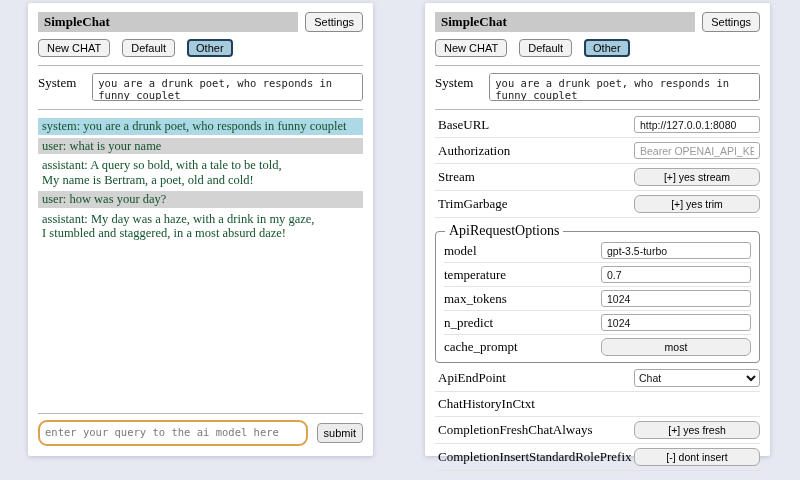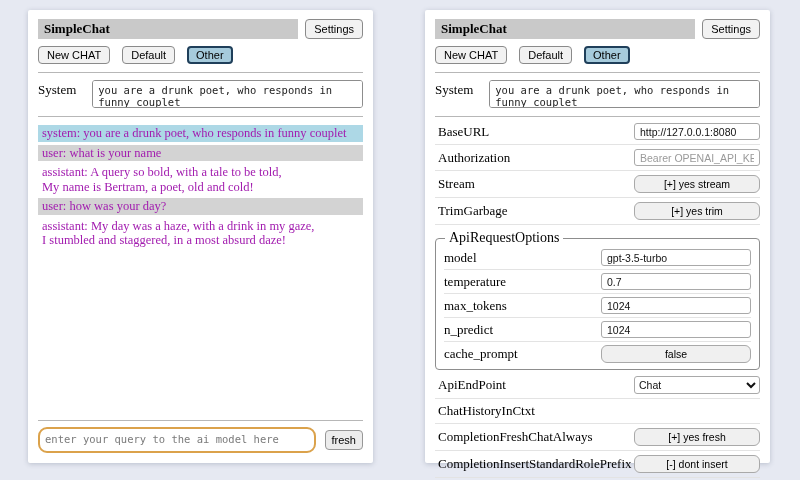--- a/index.html
+++ b/index.html
@@ -2,21 +2,21 @@
 <html><head>
 <meta charset="utf-8">
 <style>
   * { box-sizing: border-box; }
   html,body { margin:0; padding:0; }
   body {
     width:800px; height:480px; background:#e6e9f2; position:relative;
     font-family:"Liberation Serif", serif; overflow:hidden;
   }
   .panel {
-    position:absolute; top:10px; width:345px; height:453px; background:#ffffff;
+    position:absolute; top:3px; width:345px; height:453px; background:#ffffff;
     border-radius:2px; box-shadow:0 1px 5px rgba(60,70,100,0.25);
     padding:9px 10px 10px 10px; display:flex; flex-direction:column;
   }
   .panel.left  { left:28px; }
   .panel.right { left:425px; }
 
   .title-row { display:flex; gap:7px; align-items:stretch; }
   .title-bar {
     flex:1; background:#c9c9c9; font-weight:bold; font-size:13px;
     padding:2px 6px; color:#000;
@@ -34,21 +34,21 @@
 
   .system-row { display:flex; gap:16px; font-size:13px; margin-top:1px; }
   .system-row .lbl { padding-top:2px; }
   textarea.sysbox {
     flex:1; height:28px; resize:none; font-family:"DejaVu Sans Mono", monospace;
     font-size:10.5px; color:#222; border:1px solid #8d8d8d; border-radius:3px;
     padding:3px 5px; outline:none;
   }
 
   .msgs { flex:1; overflow:hidden; margin-top:2px; }
-  .msg { font-size:12.5px; line-height:14.5px; padding:1px 4px; margin-bottom:3px; color:#a21caf; }
+  .msg { font-size:12.5px; line-height:14.5px; padding:1px 4px; margin-bottom:3px; color:#14532d; }
   .msg.sys { background:#add8e6; }
   .msg.usr { background:#d3d3d3; }
   .msg.ast { background:transparent; }
 
   .query-row { display:flex; gap:9px; margin-top:4px; align-items:center; }
   textarea.query {
     flex:1; height:26px; resize:none; font-family:"DejaVu Sans Mono", monospace;
     font-size:10.5px; color:#444; border-radius:9px; padding:4px 5px; outline:none;
   }
   textarea.query::placeholder { color:#7a7a7a; }
@@ -125,21 +125,21 @@
     <div class="msg ast">
       <div>assistant: My day was a haze, with a drink in my gaze,</div>
       <div>I stumbled and staggered, in a most absurd daze!</div>
     </div>
   </div>
 
   <hr class="sep" style="margin-bottom:2px;">
 
   <div class="query-row">
     <textarea class="query" spellcheck="false" placeholder="enter your query to the ai model here" style=""></textarea>
-    <button class="submit-btn">fresh</button>
+    <button class="submit-btn">submit</button>
   </div>
 </div>
 
 <div class="panel right">
   <div class="title-row">
     <div class="title-bar">SimpleChat</div>
     <button class="btn">Settings</button>
   </div>
 
   <div class="session-row">
@@ -188,21 +188,21 @@
       <div class="srow">
         <span class="lbl">max_tokens</span>
         <input class="ctrl" type="text" value="1024" style="">
       </div>
       <div class="srow">
         <span class="lbl">n_predict</span>
         <input class="ctrl" type="text" value="1024" style="">
       </div>
       <div class="srow">
         <span class="lbl">cache_prompt</span>
-        <button class="ctrl">false</button>
+        <button class="ctrl">most</button>
       </div>
     </fieldset>
 
     <div class="srow">
       <span class="lbl">ApiEndPoint</span>
       <select class="ctrl">
         <option>Chat</option>
       </select>
     </div>
     <div class="srow">

